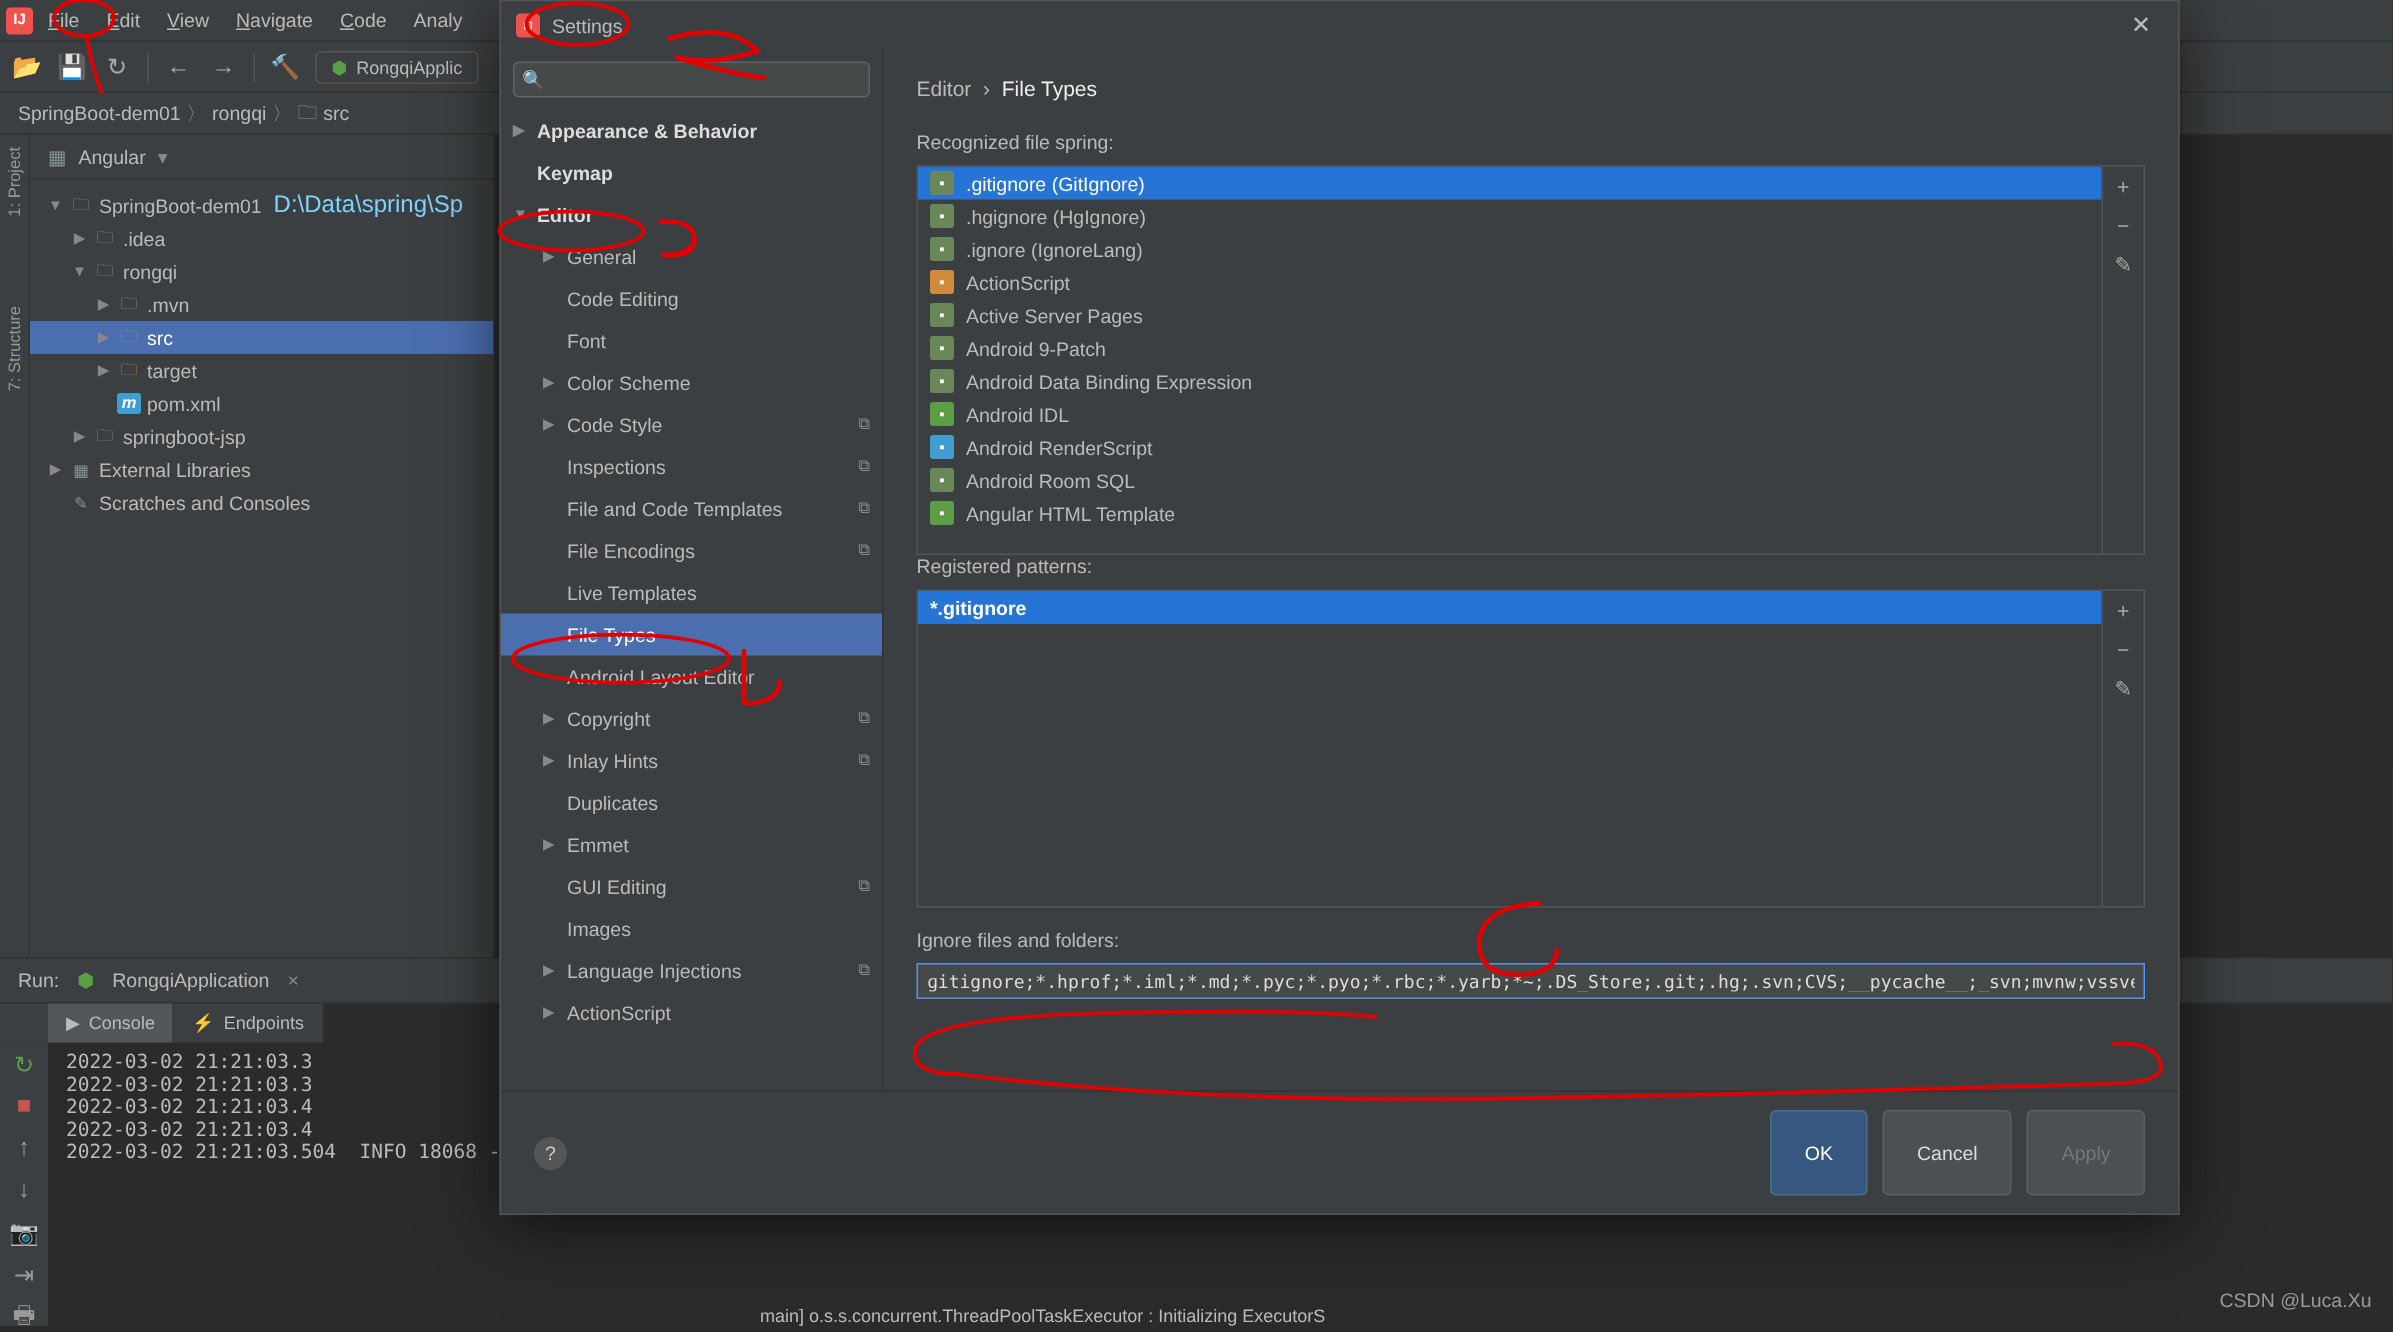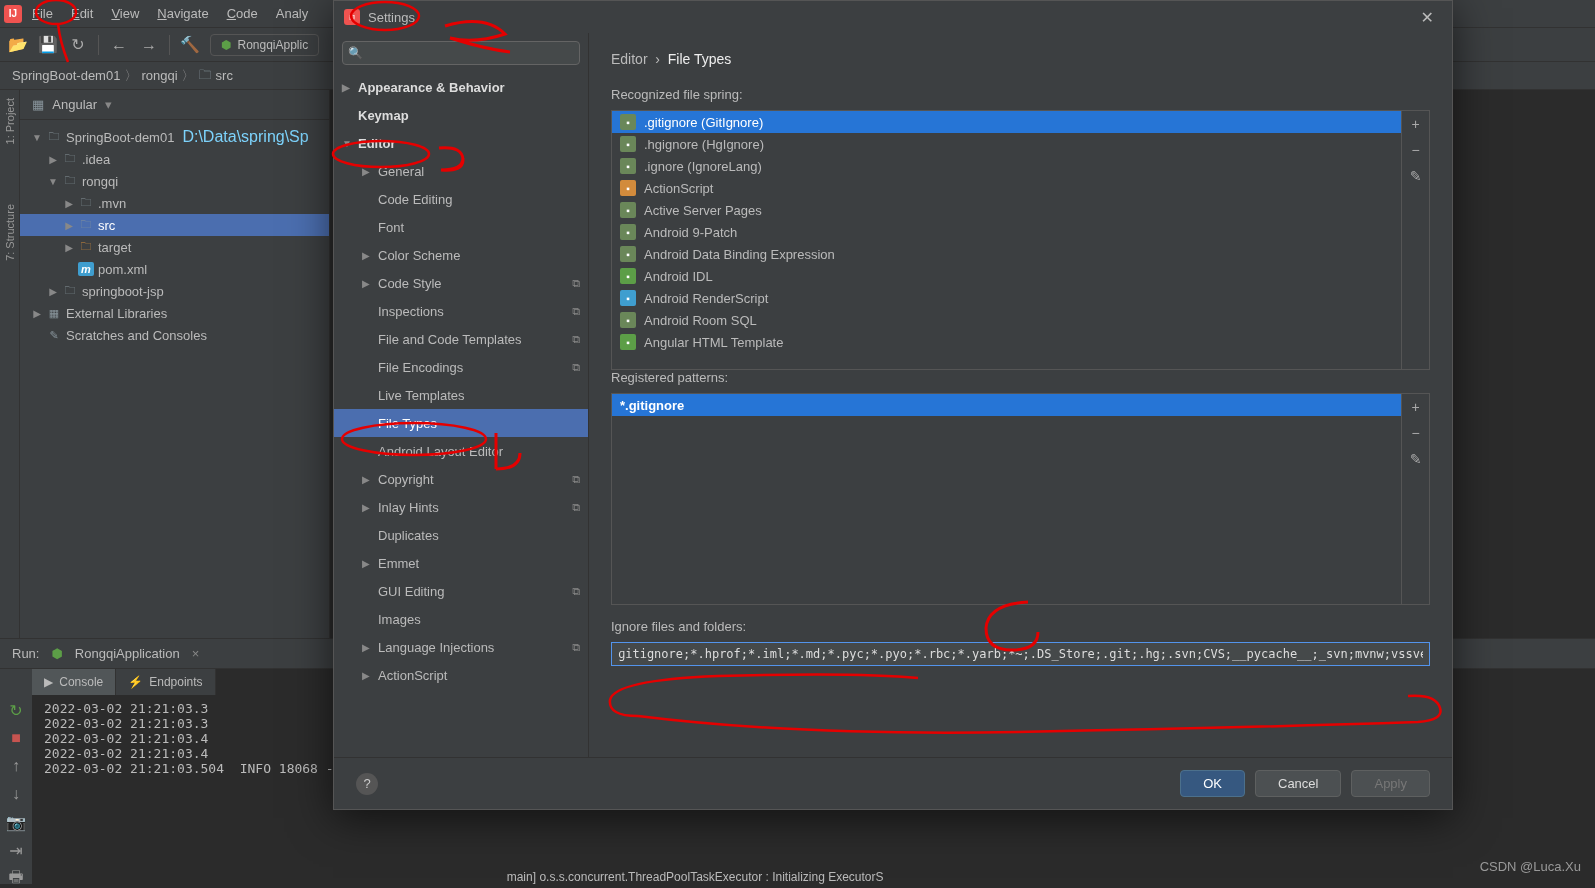--- a/index.html
+++ b/index.html
@@ -70,21 +70,21 @@
 .list-box .side-tools .ti { width:18px; height:18px; color:#aaa; cursor:pointer; display:flex; align-items:center; justify-content:center; font-size:14px; }
 .patterns-box { border:1px solid #555; background:#3c3f41; height:212px; display:flex; }
 .patterns-box .list { flex:1; overflow:auto;font-weight:bold; }
 .patterns-box .list-row { display:flex; align-items:center; height:22px; padding:0 8px; font-size:13px; }
 .patterns-box .list-row.selected { background:#2675d6; color:#fff; }
 .patterns-box .side-tools { width:28px; border-left:1px solid #555; display:flex; flex-direction:column; align-items:center; padding-top:4px; gap:8px; }
 .patterns-box .side-tools .ti { width:18px; height:18px; color:#aaa; cursor:pointer; display:flex; align-items:center; justify-content:center; font-size:14px; }
 .ignore-input { width:100%; background:#45494a; border:1px solid #5394ec; padding:4px 6px; color:#ddd; font-size:12px; font-family:Consolas,monospace; }
 .dialog-footer { display:flex; justify-content:flex-end; gap:10px; padding:12px 22px; border-top:1px solid #323232; align-items:center; }
 .dialog-footer .help { margin-right:auto; width:22px; height:22px; border-radius:50%; background:#555; display:flex; align-items:center; justify-content:center; color:#ccc; font-size:13px; cursor:pointer; }
-.btn { padding:5px 22px; border-radius:4px; font-size:13px; cursor:pointer; border:1px solid #5e6060; background:#4c5052; color:#ddd; }
+.btn { padding:20px 22px; border-radius:4px; font-size:13px; cursor:pointer; border:1px solid #5e6060; background:#4c5052; color:#ddd; }
 .btn.primary { background:#365880; border-color:#4c708c; color:#fff; }
 .btn.disabled { color:#777; cursor:default; }
 .annot { position:absolute; pointer-events:none; z-index:200; }
 .annot svg { overflow:visible; }
 .watermark { position:absolute; right:14px; bottom:14px; font-size:13px; color:#999; z-index:300; }
 .status-line { position:absolute; bottom:0; left:330px; right:0; height:20px; font-family:Consolas,monospace; font-size:12px; color:#bbb; background:#2b2b2b; padding:2px 10px; white-space:nowrap; overflow:hidden; }
 </style>
 </head>
 <body>
 

